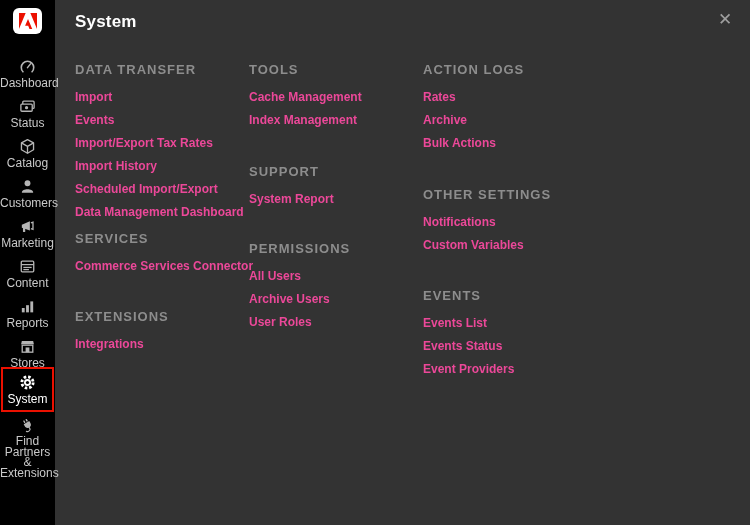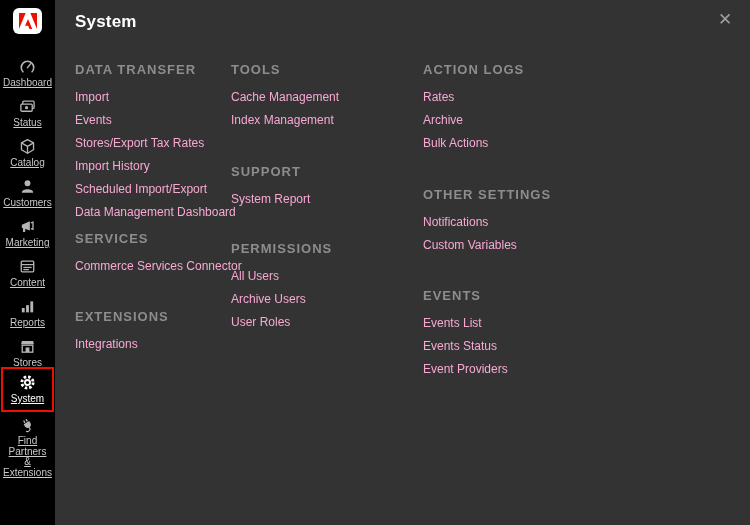--- a/index.html
+++ b/index.html
@@ -21,23 +21,22 @@
     cursor:pointer;
   }
   .nav-item {
     position:absolute; left:0; width:55px; text-align:center;
     cursor:pointer;
   }
   .nav-icon { display:block; height:17px; line-height:17px; }
   .nav-icon svg { vertical-align:top; }
   .nav-label {
     display:block; margin-top:3px;
-    font-size:10px; line-height:10.5px; color:#c9c9c9;
+    font-size:12px; line-height:10.5px; color:#c9c9c9;
     white-space:pre-line;
-    text-decoration:underline;
   }
   .nav-item.active {
     top:367px; height:45px; left:1px; width:53px;
     border:2px solid #eb1000;
     padding-top:5px;
   }
   .nav-item.active .nav-label { color:#ffffff; }
   
   .panel {
     position:absolute; left:55px; top:0; width:695px; height:525px;
@@ -49,32 +48,32 @@
     letter-spacing:0.2px;
   }
   .close-btn {
     position:absolute; right:14px; top:9px;
     font-size:17px; color:#9e9e9e; cursor:pointer;
     width:22px; height:22px; text-align:center; line-height:22px;
     font-weight:400;
   }
   .menu-col { position:absolute; top:0; height:525px; }
   .col-1 { left:20px;  width:172px; }
-  .col-2 { left:176px; width:172px; }
+  .col-2 { left:194px; width:172px; }
   .col-3 { left:368px; width:172px; }
   .col-4 { left:542px; width:150px; }
   .menu-section { position:absolute; left:0; width:100%; }
   .section-title {
     font-size:13px; font-weight:700; color:#8d8d8d;
     letter-spacing:1px; line-height:10px; margin-bottom:10px;
     text-transform:uppercase;
   }
   .menu-list { list-style:none; }
   .menu-list li {
-    font-size:12px; font-weight:400; color:#f9a8d4;
+    font-size:12px; font-weight:700; color:#ec4899;
     padding:5.5px 0; line-height:12px;
     cursor:pointer; white-space:nowrap;
   }
 </style>
 </head>
 <body>
 
 <div class="sidebar">
 
   <div class="logo-tile">
@@ -201,21 +200,21 @@
 
   <div class="panel-title">System</div>
   <div class="close-btn">✕</div>
 
   <div class="menu-col col-1">
     <div class="menu-section" style="top:65px">
       <div class="section-title">DATA TRANSFER</div>
       <ul class="menu-list">
         <li>Import</li>
         <li>Events</li>
-        <li>Stores/Export Tax Rates</li>
+        <li>Import/Export Tax Rates</li>
         <li>Import History</li>
         <li>Scheduled Import/Export</li>
         <li>Data Management Dashboard</li>
       </ul>
     </div>
     <div class="menu-section" style="top:234px">
       <div class="section-title">SERVICES</div>
       <ul class="menu-list">
         <li>Commerce Services Connector</li>
       </ul>

